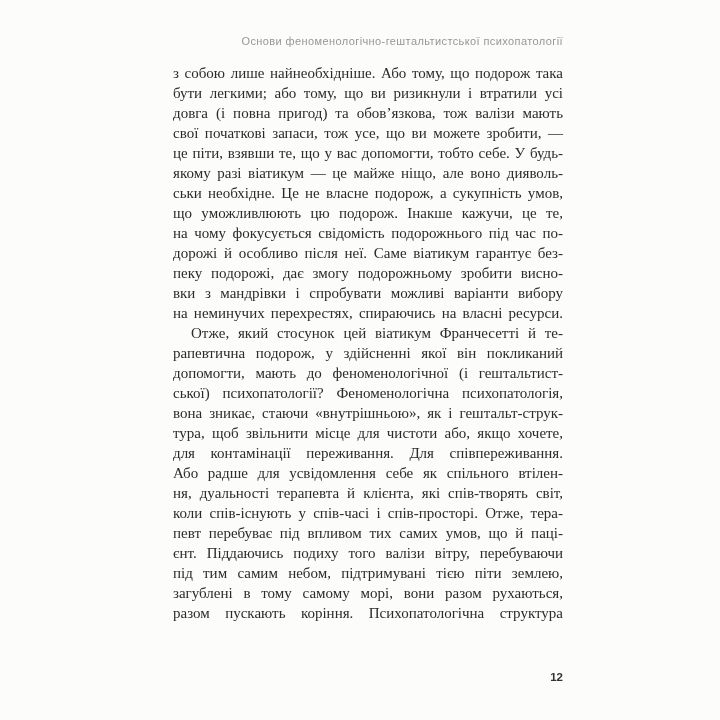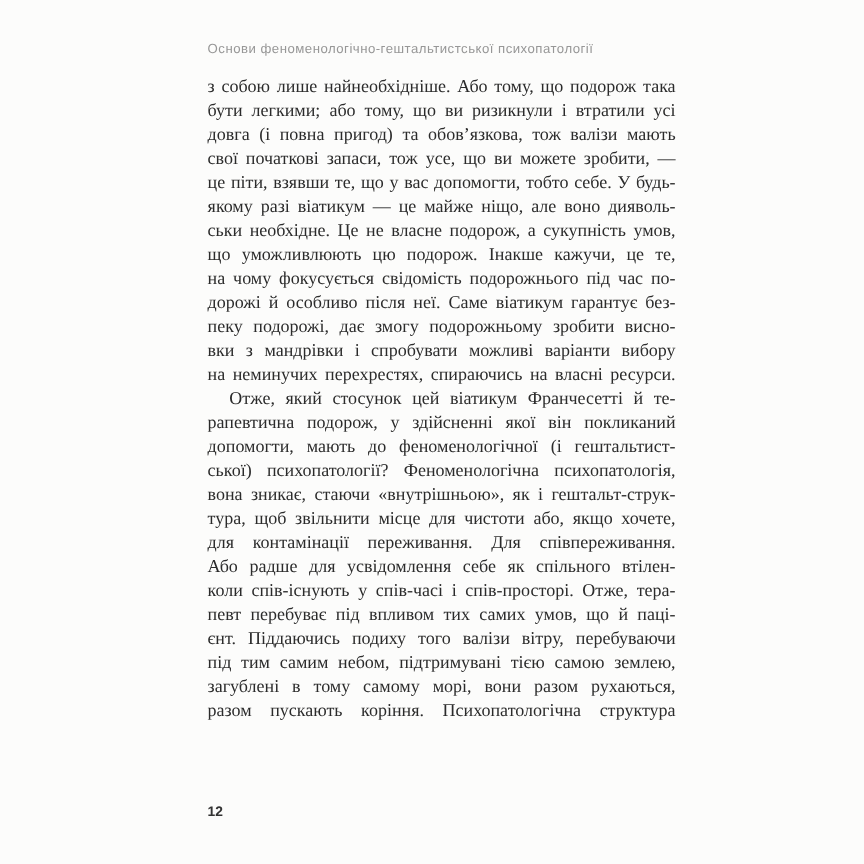--- a/index.html
+++ b/index.html
@@ -16,21 +16,21 @@
   }
   .page {
     position: absolute;
     inset: 0;
   }
   .running-header {
     position: absolute;
     top: 35px;
     left: 173px;
     width: 390px;
-    text-align: left;
+    text-align: right;
     font-family: "Liberation Sans", sans-serif;
     font-size: 11px;
     font-weight: 400;
     letter-spacing: 0.4px;
     color: var(--header-color, #979797);
   }
   .body-text {
     position: absolute;
     top: 63px;
     left: 173px;
@@ -49,21 +49,21 @@
   }
   .text-line.indent {
     padding-left: 18px;
     width: 372px;
   }
   .page-number {
     position: absolute;
     top: 671px;
     left: 173px;
     width: 390px;
-    text-align: left;
+    text-align: right;
     font-family: "Liberation Sans", sans-serif;
     font-size: 11.5px;
     font-weight: 700;
     color: var(--pagenum-color, #333333);
   }
 </style>
 </head>
 <body style="--bg: #fcfcfb; --body-color: #2b2b2b; --header-color: #979797; --pagenum-color: #333333;">
 
 <div class="page">
@@ -85,23 +85,24 @@
       <div class="text-line">вки з мандрівки і спробувати можливі варіанти вибору</div>
       <div class="text-line">на неминучих перехрестях, спираючись на власні ресурси.</div>
       <div class="text-line indent">Отже, який стосунок цей віатикум Франчесетті й те-</div>
       <div class="text-line">рапевтична подорож, у здійсненні якої він покликаний</div>
       <div class="text-line">допомогти, мають до феноменологічної (і гештальтист-</div>
       <div class="text-line">ської) психопатології? Феноменологічна психопатологія,</div>
       <div class="text-line">вона зникає, стаючи «внутрішньою», як і гештальт-струк-</div>
       <div class="text-line">тура, щоб звільнити місце для чистоти або, якщо хочете,</div>
       <div class="text-line">для контамінації переживання. Для співпереживання.</div>
       <div class="text-line">Або радше для усвідомлення себе як спільного втілен-</div>
+      <div class="text-line">ня, дуальності терапевта й клієнта, які спів-творять світ,</div>
       <div class="text-line">коли спів-існують у спів-часі і спів-просторі. Отже, тера-</div>
       <div class="text-line">певт перебуває під впливом тих самих умов, що й паці-</div>
       <div class="text-line">єнт. Піддаючись подиху того валізи вітру, перебуваючи</div>
-      <div class="text-line">під тим самим небом, підтримувані тією самою землею,</div>
+      <div class="text-line">під тим самим небом, підтримувані тією піти землею,</div>
       <div class="text-line">загублені в тому самому морі, вони разом рухаються,</div>
       <div class="text-line">разом пускають коріння. Психопатологічна структура</div>
     </div>
 
   <div class="page-number">12</div>
 
 </div>
 
 </body></html>

